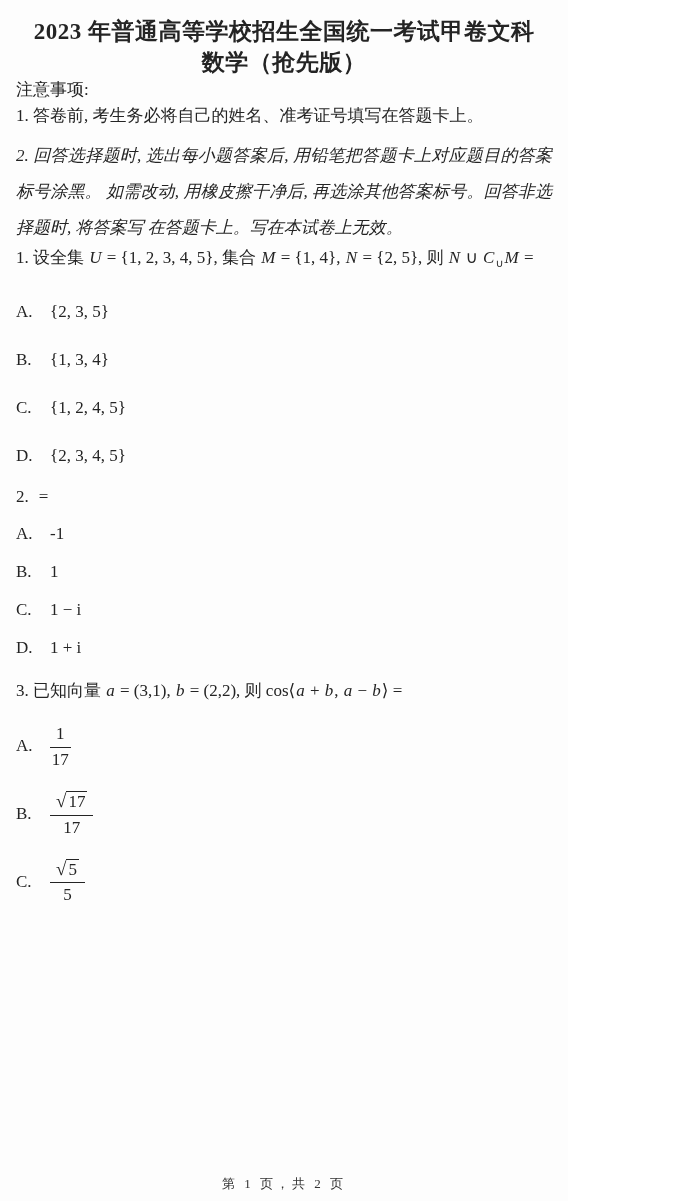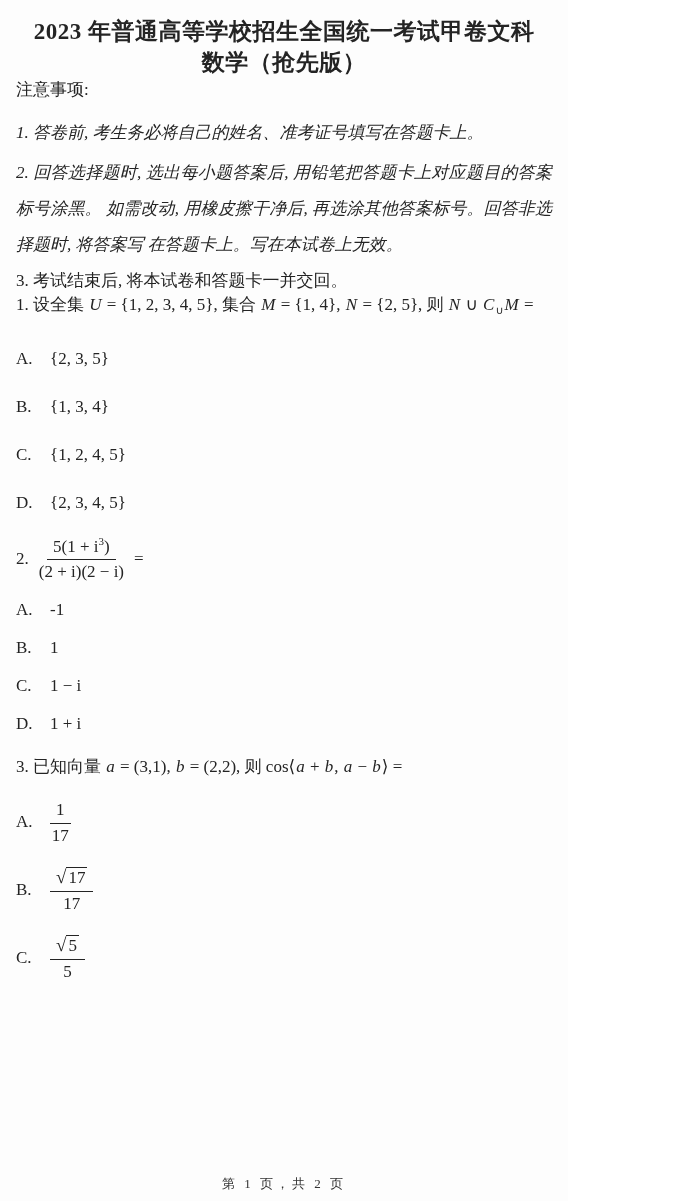--- a/index.html
+++ b/index.html
@@ -14,21 +14,21 @@
     font-size:17px;
     overflow:hidden;
   }
   .title{
     font-size:23px;font-weight:bold;text-align:center;
     margin:6px 8px 0;line-height:1.35;
     letter-spacing:0.5px;
   }
   .notice-heading{margin-top:18px;font-weight:normal;}
   .para{margin:0;line-height:24px;}
-  .notice-1{margin-top:19px;font-style:italic;}
+  .notice-1{margin-top:2px;}
   .notice-2{margin-top:10px;line-height:36px;text-align:justify;font-style:italic;}
   .notice-3{margin-top:6px;}
   .section-heading{margin-top:12px;line-height:34px;text-align:justify;}
   .qstem{margin-top:0;line-height:24px;}
   .q3stem{margin-top:20px;}
   .opt{display:flex;align-items:baseline;margin-top:26px;line-height:22px;}
   .optlabel{min-width:34px;}
   .optval{font-family:"Liberation Serif",serif;}
   .q2opts .opt{margin-top:16px;}
   .q3opts .opt{margin-top:18px;align-items:center;}
@@ -52,21 +52,20 @@
 </head>
 <body>
 
 <div class="page">
 
   <h1 class="title">2023 年普通高等学校招生全国统一考试甲卷文科数学（抢先版）</h1>
 
   <div class="notice-heading para">注意事项:</div>
   <p class="para notice-1">1. 答卷前, 考生务必将自己的姓名、准考证号填写在答题卡上。</p>
   <p class="para notice-2">2. 回答选择题时, 选出每小题答案后, 用铅笔把答题卡上对应题目的答案标号涂黑。 如需改动, 用橡皮擦干净后, 再选涂其他答案标号。回答非选择题时, 将答案写 在答题卡上。写在本试卷上无效。</p>
-  <p class="para notice-3">3. 考试结束后, 将本试卷和答题卡一并交回。</p>
 
 
   <p class="para qstem"><span class="seg-cn">1. 设全集 </span><span class="seg-mi">U</span><span class="seg-m"> = {1, 2, 3, 4, 5}</span><span class="seg-cn">, 集合 </span><span class="seg-mi">M</span><span class="seg-m"> = {1, 4}, </span><span class="seg-mi">N</span><span class="seg-m"> = {2, 5}</span><span class="seg-cn">, 则 </span><span class="seg-mi">N</span><span class="seg-m"> ∪ </span><span class="seg-mi">C</span><span class="seg-sub">∪</span><span class="seg-mi">M</span><span class="seg-m"> =</span></p>
   <div class="optlist q1opts">
     <div class="opt">
       <span class="optlabel">A.</span>
       <span class="optval">{2, 3, 5}</span>
     </div>
     <div class="opt">
       <span class="optlabel">B.</span>
@@ -77,24 +76,20 @@
       <span class="optval">{1, 2, 4, 5}</span>
     </div>
     <div class="opt">
       <span class="optlabel">D.</span>
       <span class="optval">{2, 3, 4, 5}</span>
     </div>
   </div>
 
   <div class="q2row">
     <span class="qnum">2.</span>
-    <span class="frac">
-      <span class="num"><span class="seg-m">5(1 + i</span><span class="seg-sup">3</span><span class="seg-m">)</span></span>
-      <span class="den seg-m">(2 + i)(2 − i)</span>
-    </span>
     <span class="seg-m">=</span>
   </div>
   <div class="optlist q2opts">
     <div class="opt">
       <span class="optlabel">A.</span>
       <span class="optval">-1</span>
     </div>
     <div class="opt">
       <span class="optlabel">B.</span>
       <span class="optval">1</span>

